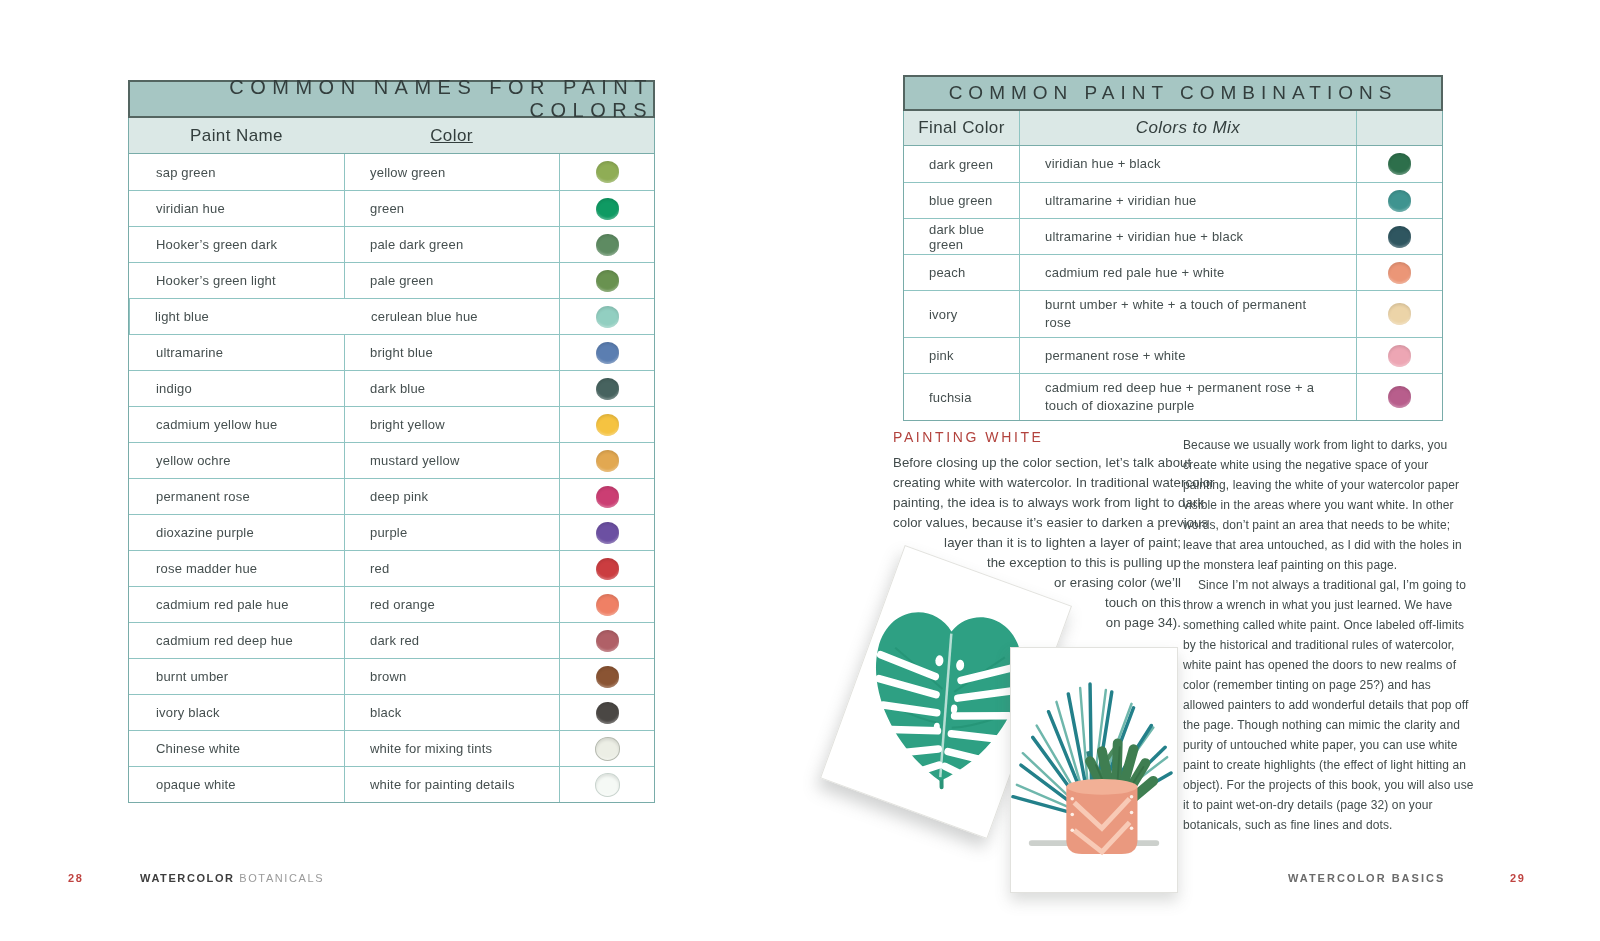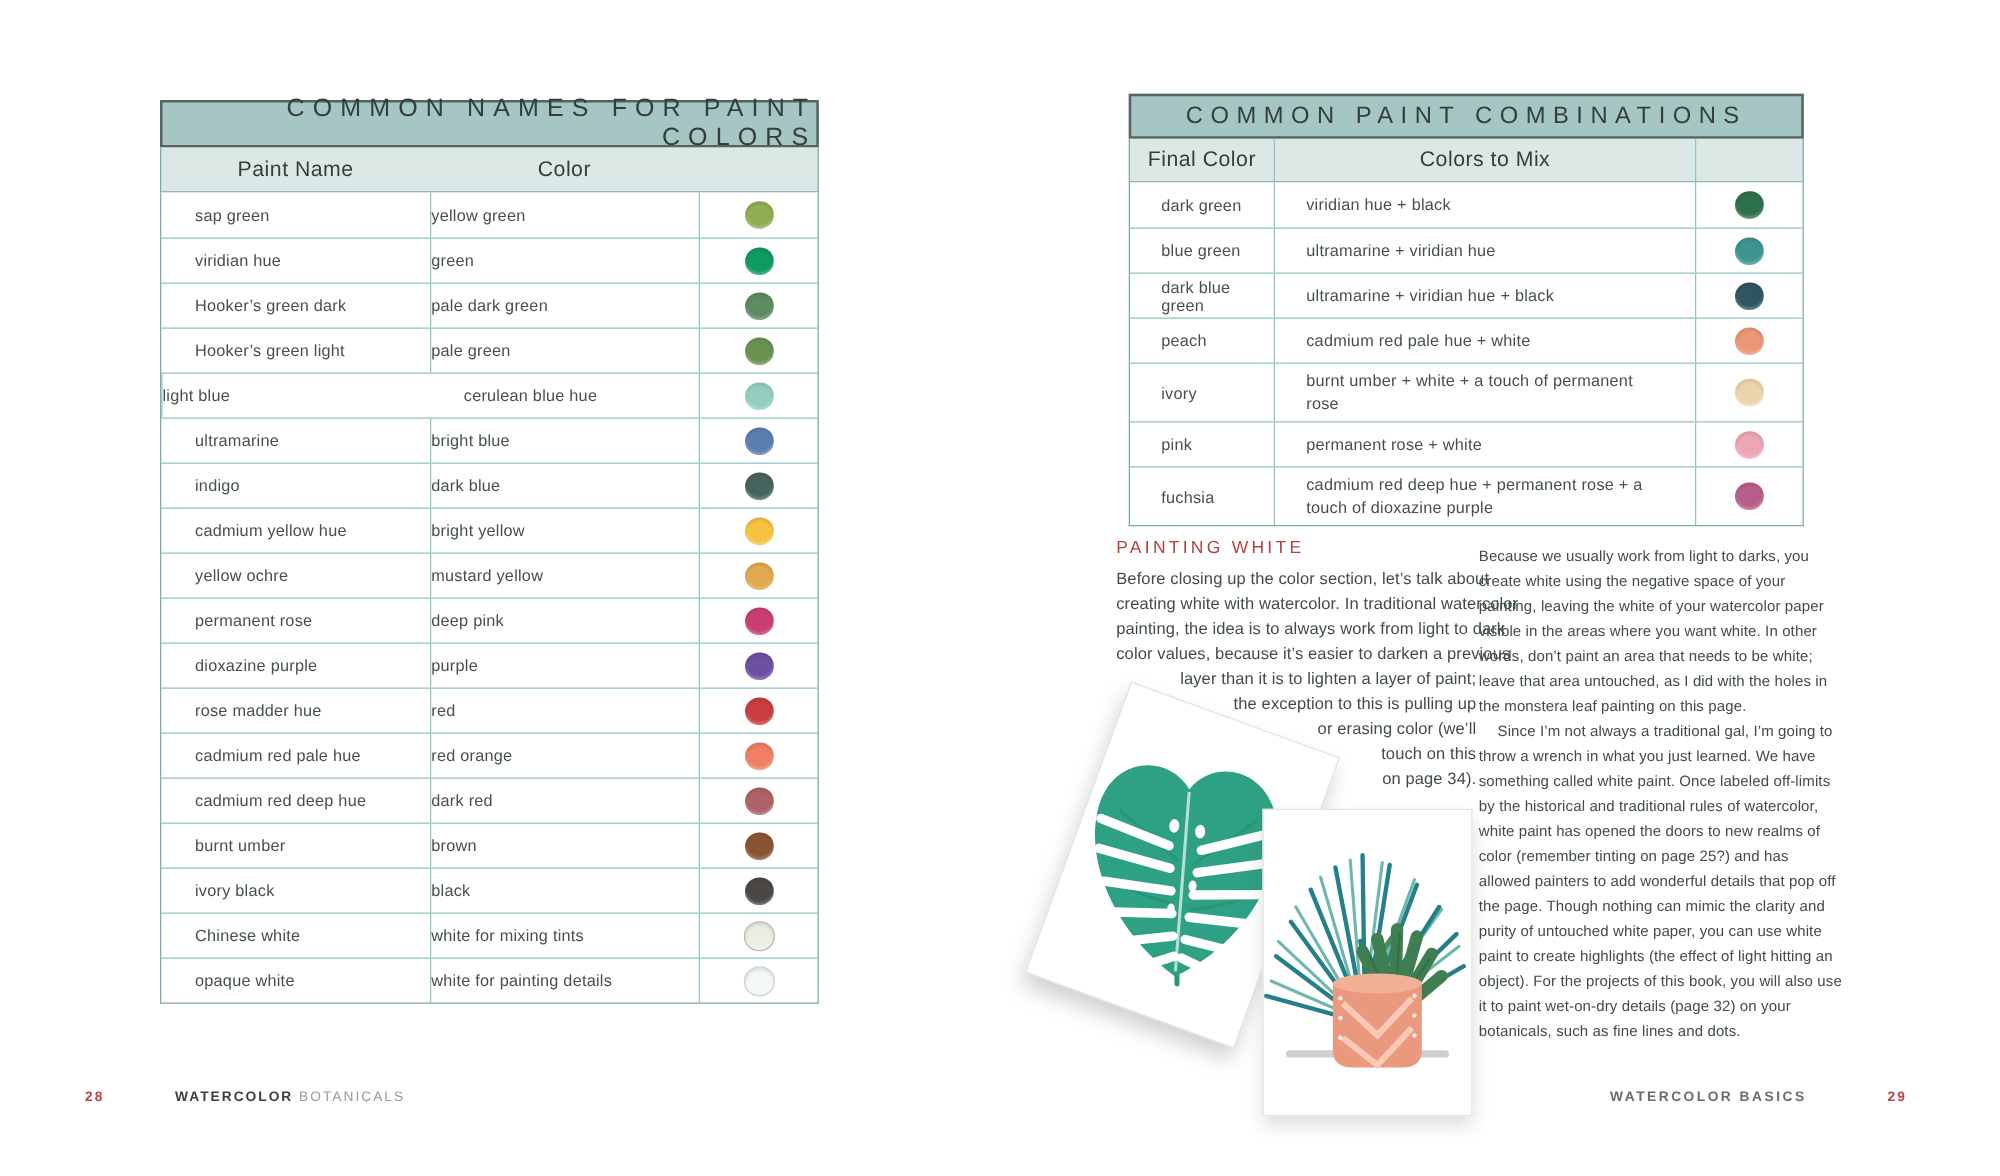--- a/index.html
+++ b/index.html
@@ -50,33 +50,33 @@
     width:23px;height:22px;border-radius:52% 48% 50% 50%;
     box-shadow:inset 0 2px 3px rgba(0,0,0,.10), inset 0 -2px 2px rgba(255,255,255,.25);
     display:block;
   }
 
   
   #paint-names{left:128px;top:80px;width:527px;}
   #paint-names .titlebar{height:38px;font-size:20px;letter-spacing:6.5px;}
   #paint-names .headrow{height:36px;}
   #paint-names .h1{width:215px;}
-  #paint-names .h2{width:215px;}
+  #paint-names .h2{width:215px;text-decoration:underline;}
   #paint-names .h3{flex:1;}
   #paint-names .row{height:36px;}
   #paint-names .c1{width:215px;padding-left:27px;}
-  #paint-names .c2{width:215px;}
+  #paint-names .c2{width:215px;padding-left:25px;}
   #paint-names .c3{flex:1;}
 
   
   #paint-combos{left:903px;top:75px;width:540px;}
   #paint-combos .titlebar{height:36px;font-size:19px;letter-spacing:6px;}
   #paint-combos .headrow{height:35px;}
   #paint-combos .h1{width:115px;}
-  #paint-combos .h2{width:337px;border-left:1.5px solid var(--border_light);}
+  #paint-combos .h2{width:337px;border-left:1.5px solid var(--border_light);font-style:italic;}
   #paint-combos .h3{flex:1;border-left:1.5px solid var(--border_light);}
   #paint-combos .row{min-height:36px;}
   #paint-combos .c1{width:115px;padding-left:25px;}
   #paint-combos .c2{width:337px;padding:5px 20px 5px 25px;line-height:18px;}
   #paint-combos .c3{flex:1;}
 
   
   #pw-heading{
     left:893px;top:429px;
     color:var(--accent_red);font-weight:400;font-size:14px;letter-spacing:2.6px;

